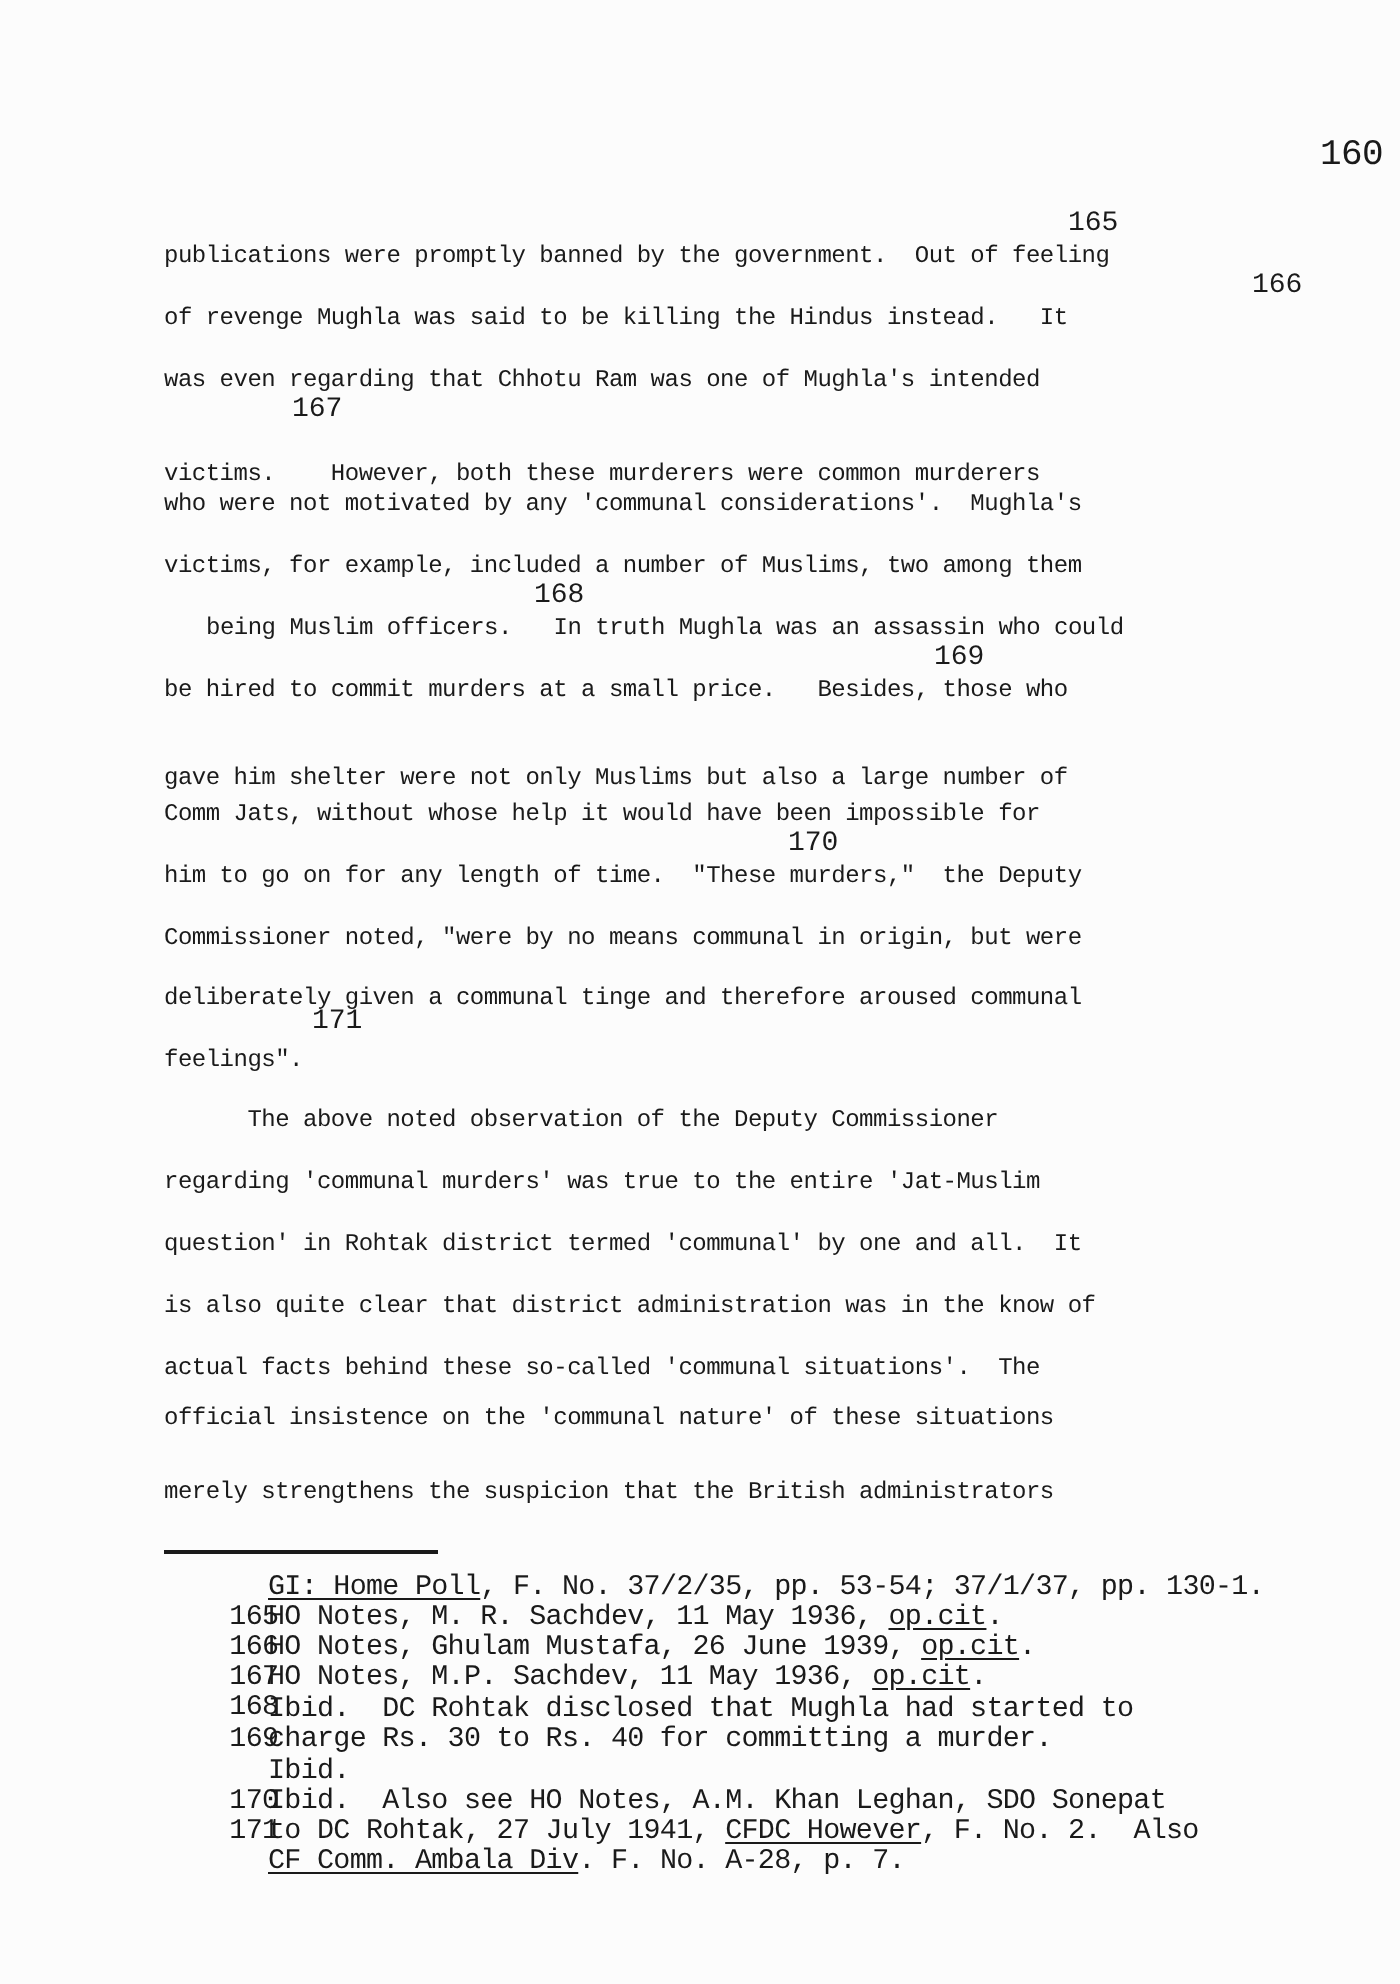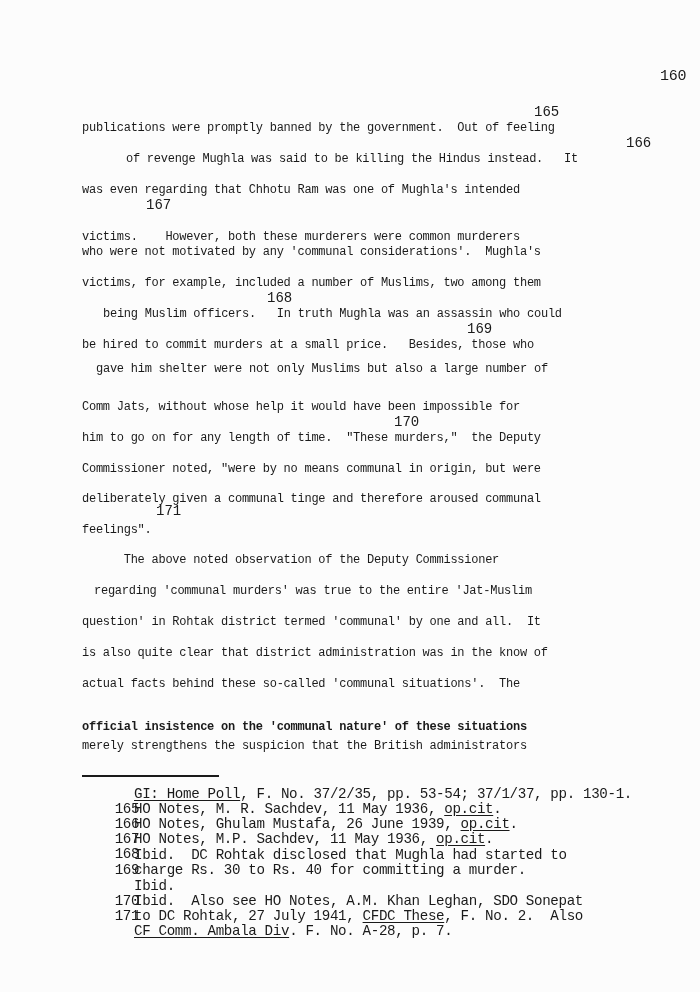--- a/index.html
+++ b/index.html
@@ -12,21 +12,21 @@
       height: 992px;
       position: relative;
       overflow: hidden;
       font-family: "Liberation Mono", "DejaVu Sans Mono", monospace;
       color: #1a1a1a;
     }
     .page-number {
       position: absolute;
       left: 660px;
       top: 68px;
-      font-size: 15px;
+      font-size: 18px;
       letter-spacing: -0.3px;
     }
     .body-text {
       position: absolute;
       left: 82px;
       top: 0;
       width: 640px;
     }
     .line {
       position: absolute;
@@ -88,39 +88,39 @@
 
     <div class="sup" style="left:452px; top:104px;">165</div>
     <div class="sup" style="left:544px; top:135px;">166</div>
     <div class="sup" style="left:64px; top:197px;">167</div>
     <div class="sup" style="left:185px; top:290px;">168</div>
     <div class="sup" style="left:385px; top:321px;">169</div>
     <div class="sup" style="left:312px; top:414px;">170</div>
     <div class="sup" style="left:74px; top:503px;">171</div>
 
     <div class="line" style="top:119px;">publications were promptly banned by the government.  Out of feeling</div>
-    <div class="line" style="top:150px;margin-left:44px;">of revenge Mughla was said to be killing the Hindus instead.   It</div>
+    <div class="line" style="top:150px;">of revenge Mughla was said to be killing the Hindus instead.   It</div>
     <div class="line" style="top:181px;">was even regarding that Chhotu Ram was one of Mughla's intended</div>
     <div class="line" style="top:228px;">victims.    However, both these murderers were common murderers</div>
     <div class="line" style="top:243px;">who were not motivated by any 'communal considerations'.  Mughla's</div>
     <div class="line" style="top:274px;">victims, for example, included a number of Muslims, two among them</div>
     <div class="line" style="top:305px;margin-left:21px;">being Muslim officers.   In truth Mughla was an assassin who could</div>
     <div class="line" style="top:336px;">be hired to commit murders at a small price.   Besides, those who</div>
-    <div class="line" style="top:360px;margin-left:14px;">gave him shelter were not only Muslims but also a large number of</div>
+    <div class="line" style="top:380px;">gave him shelter were not only Muslims but also a large number of</div>
     <div class="line" style="top:398px;">Comm Jats, without whose help it would have been impossible for</div>
     <div class="line" style="top:429px;">him to go on for any length of time.  "These murders,"  the Deputy</div>
     <div class="line" style="top:460px;">Commissioner noted, "were by no means communal in origin, but were</div>
     <div class="line" style="top:490px;">deliberately given a communal tinge and therefore aroused communal</div>
     <div class="line" style="top:521px;">feelings".</div>
     <div class="line" style="top:551px;">      The above noted observation of the Deputy Commissioner</div>
-    <div class="line" style="top:582px;margin-left:12px;">regarding 'communal murders' was true to the entire 'Jat-Muslim</div>
+    <div class="line" style="top:582px;">regarding 'communal murders' was true to the entire 'Jat-Muslim</div>
     <div class="line" style="top:613px;font-family:Liberation Mono, monospace;">question' in Rohtak district termed 'communal' by one and all.  It</div>
     <div class="line" style="top:644px;">is also quite clear that district administration was in the know of</div>
     <div class="line" style="top:675px;font-family:Liberation Mono, monospace;">actual facts behind these so-called 'communal situations'.  The</div>
-    <div class="line" style="top:718px;font-weight:bold;">official insistence on the 'communal nature' of these situations</div>
+    <div class="line" style="top:700px;">official insistence on the 'communal nature' of these situations</div>
     <div class="line" style="top:737px;">merely strengthens the suspicion that the British administrators</div>
   </div>
 
   <div class="divider"></div>
 
   <div class="fn" style="top:787px;">
     <span class="fn-num">165</span><span class="fn-text"><u>GI: Home Poll</u><span>, F. No. 37/2/35, pp. 53-54; 37/1/37, pp. 130-1.</span></span>
   </div>
   <div class="fn" style="top:802px;">
     <span class="fn-num">166</span><span class="fn-text"><span>HO Notes, M. R. Sachdev, 11 May 1936, </span><u>op.cit</u><span>.</span></span>
@@ -134,16 +134,16 @@
   <div class="fn" style="top:848px;">
     <span class="fn-num">169</span><span class="fn-text">Ibid.  DC Rohtak disclosed that Mughla had started to</span>
   </div>
   <div class="fn-cont" style="top:863px;">charge Rs. 30 to Rs. 40 for committing a murder.</div>
   <div class="fn" style="top:879px;">
     <span class="fn-num">170</span><span class="fn-text">Ibid.</span>
   </div>
   <div class="fn" style="top:894px;">
     <span class="fn-num">171</span><span class="fn-text">Ibid.  Also see HO Notes, A.M. Khan Leghan, SDO Sonepat</span>
   </div>
-  <div class="fn-cont" style="top:909px;"><span>to DC Rohtak, 27 July 1941, </span><u>CFDC These</u><span>, F. No. 2.  Also</span></div>
+  <div class="fn-cont" style="top:909px;"><span>to DC Rohtak, 27 July 1941, </span><u>CFDC However</u><span>, F. No. 2.  Also</span></div>
   <div class="fn-cont" style="top:924px;"><u>CF Comm. Ambala Div</u><span>. F. No. A-28, p. 7.</span></div>
 
 </div>
 
 </body></html>

